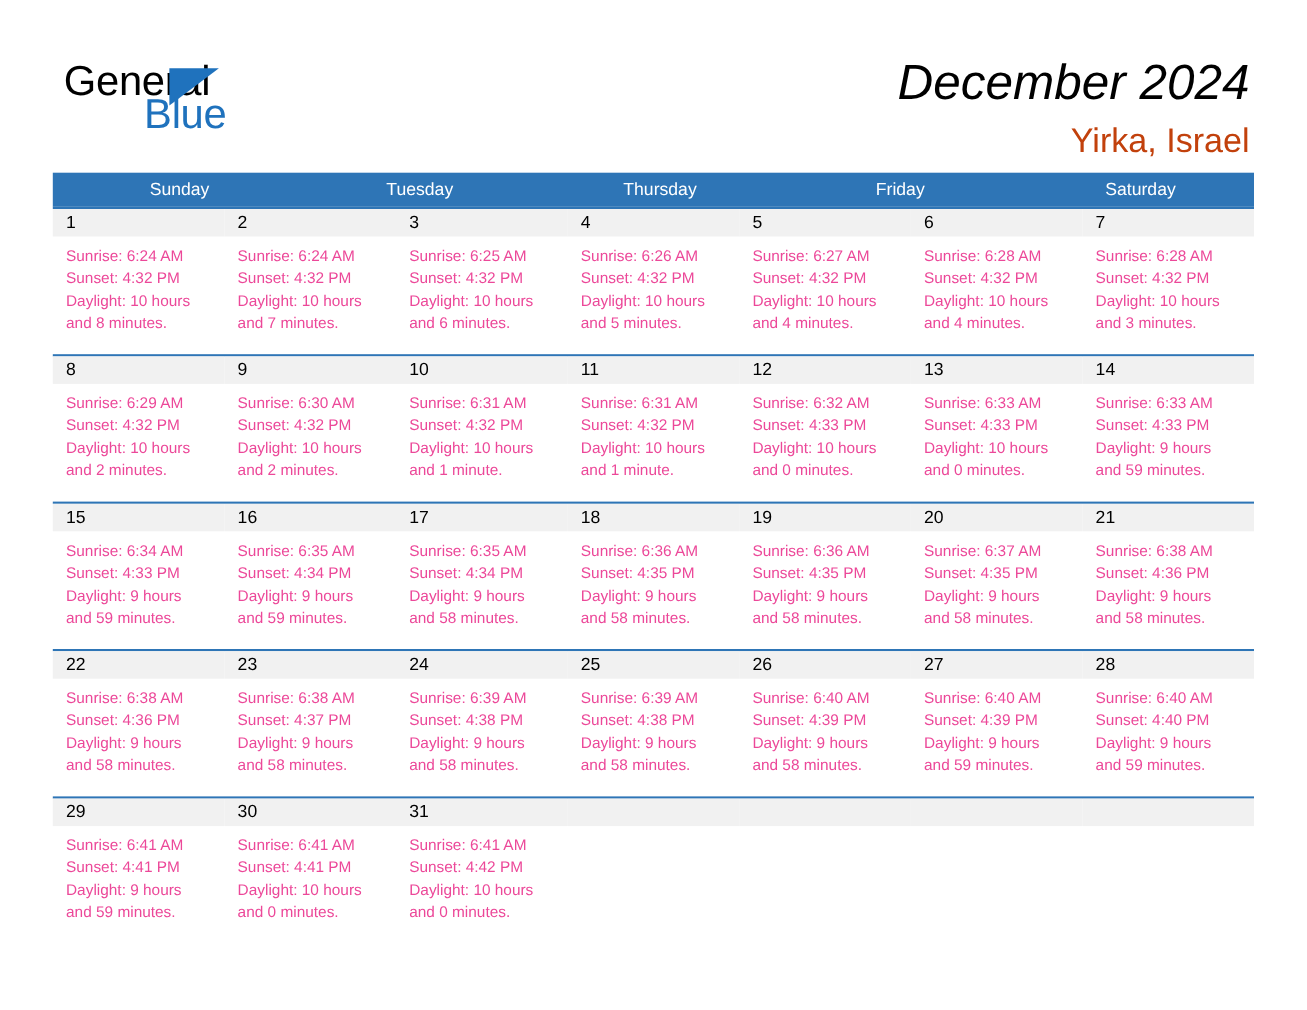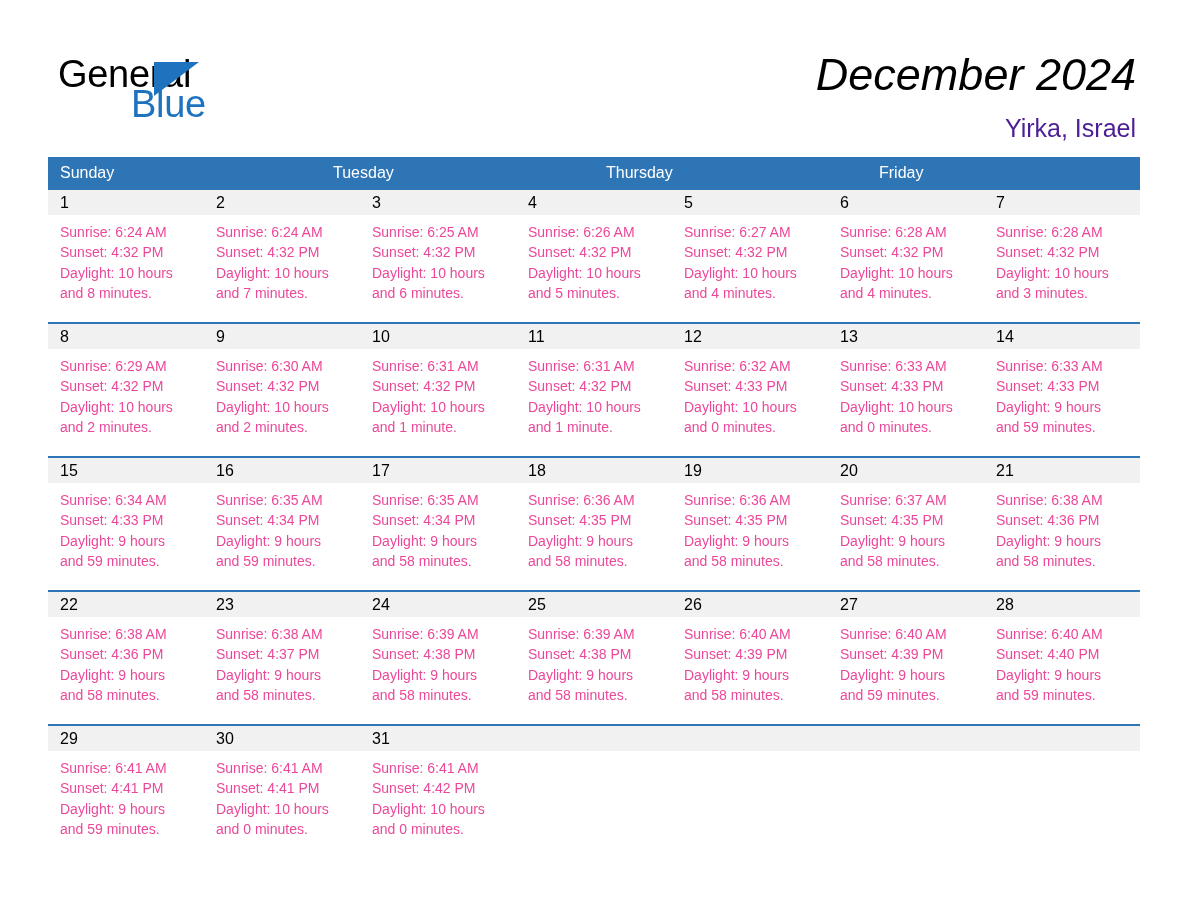--- a/index.html
+++ b/index.html
@@ -74,39 +74,40 @@
     text-align: right;
   }
   .cal-title {
     font-size: 45px;
     line-height: 54px;
     color: #000000;
     white-space: nowrap;
     font-style: italic;
   }
   .cal-location {
-    font-size: 25px;
+    font-size: 31px;
     line-height: 32px;
     margin-top: 10px;
-    color: #4c1d95;
+    color: #c2410c;
     white-space: nowrap;
   }
 
   
   .calendar {
     position: absolute;
     left: 48px;
     top: 157px;
     width: 1092px;
   }
 
   .weekday-row {
     display: flex;
     background: #2E75B6;
     height: 31px;
+    text-align: center;
   }
   .weekday {
     flex: 1 1 0;
     color: #ffffff;
     font-size: 16px;
     line-height: 31px;
     padding-left: 12px;
     box-sizing: border-box;
     white-space: nowrap;
   }
@@ -169,20 +170,21 @@
 
   </div>
 
   <div class="calendar">
 
     <div class="weekday-row">
       <div class="weekday">Sunday</div>
       <div class="weekday">Tuesday</div>
       <div class="weekday">Thursday</div>
       <div class="weekday">Friday</div>
+      <div class="weekday">Saturday</div>
     </div>
 
     <div class="week">
       <div class="daycell">
         <div class="datenum">1</div>
         <div class="info">
           <div>Sunrise: 6:24 AM</div>
           <div>Sunset: 4:32 PM</div>
           <div>Daylight: 10 hours</div>
           <div>and 8 minutes.</div>

